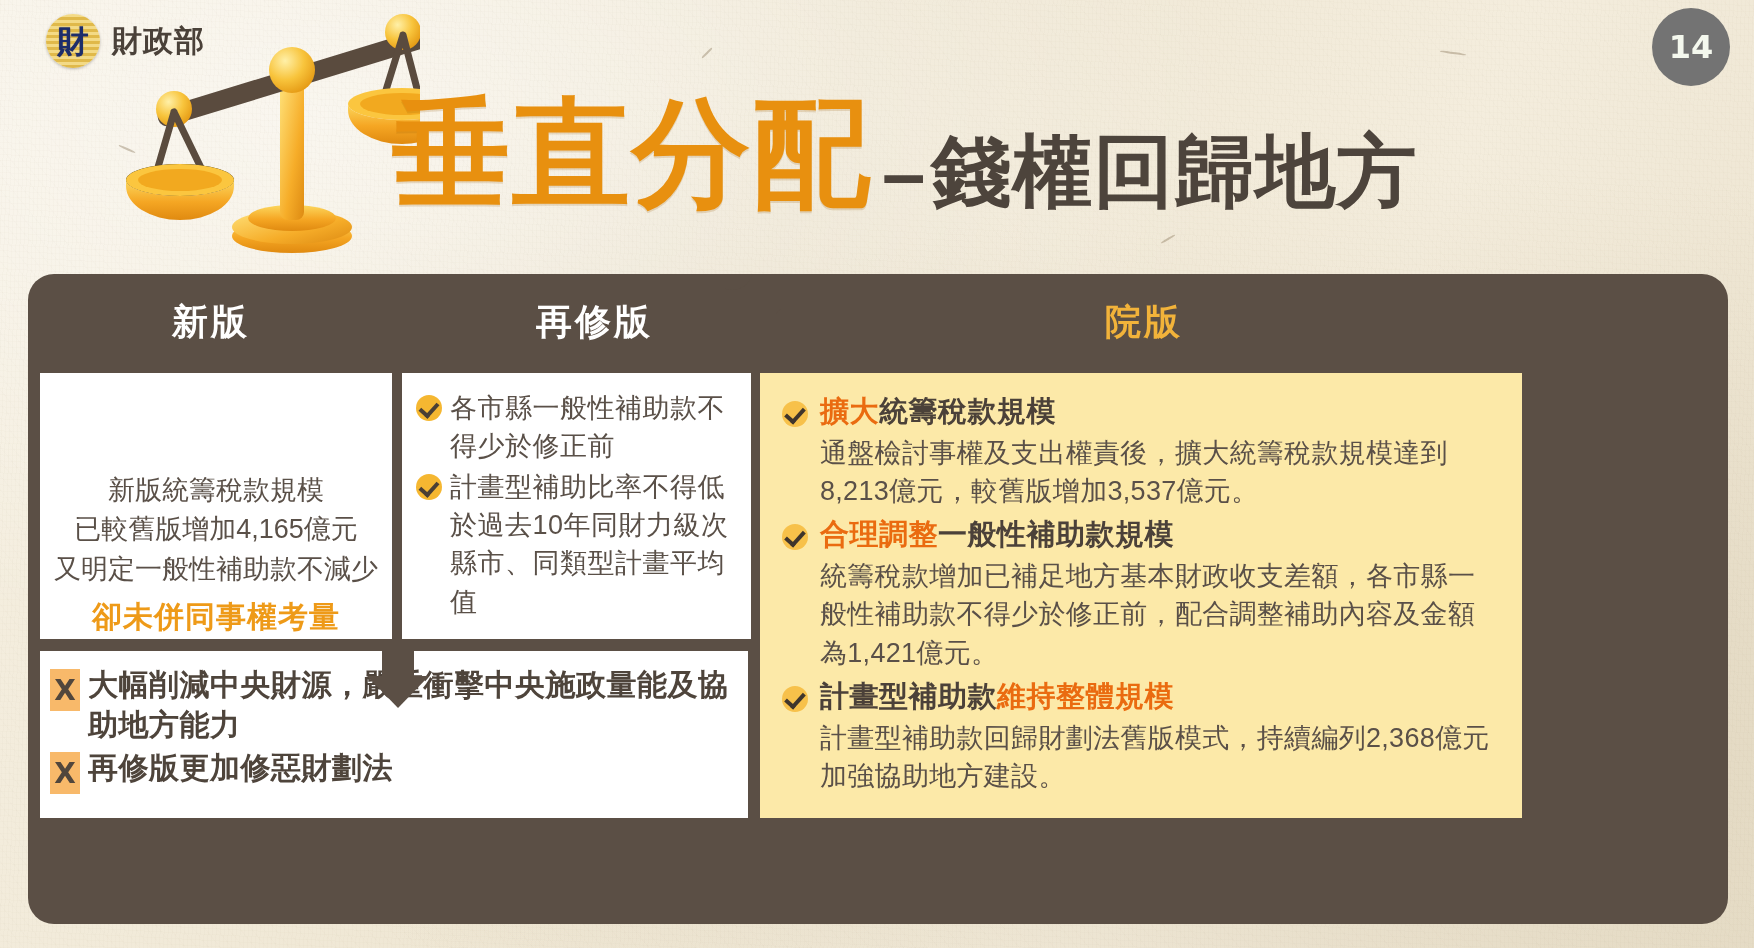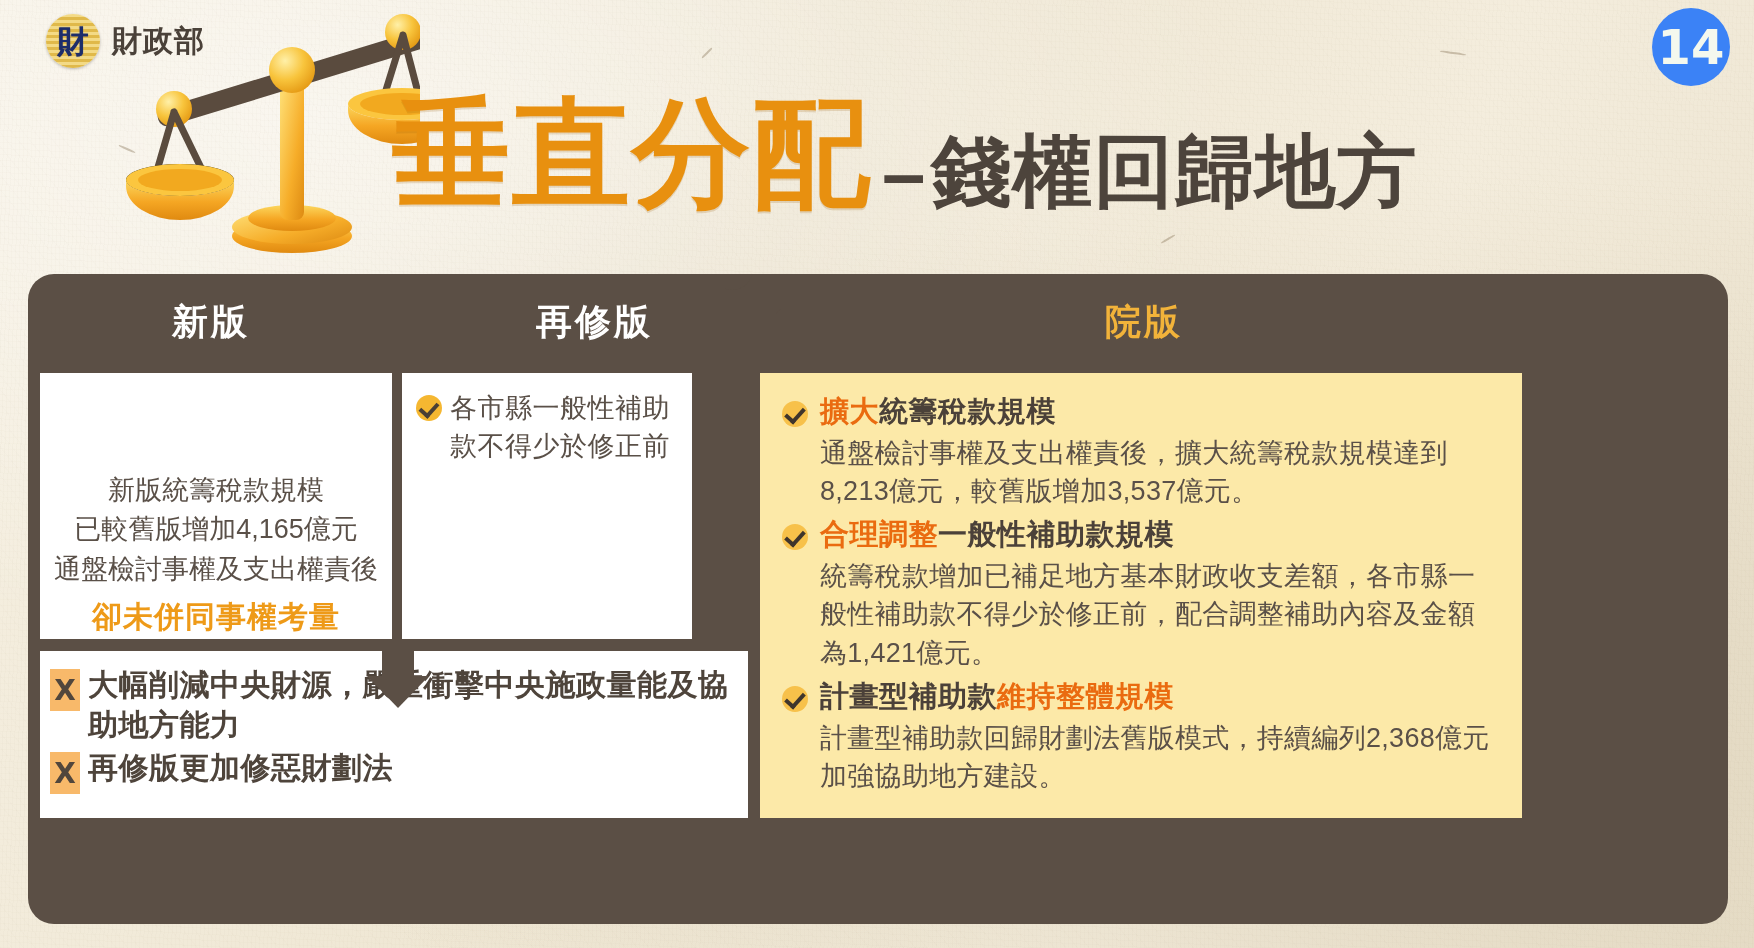--- a/index.html
+++ b/index.html
@@ -44,22 +44,22 @@
     text-shadow:0 0 1px #1d2d6b;
   }
   #logo-text{font-size:30px;font-weight:bold;color:#4a4139;letter-spacing:1px;}
 
   
   #scales{position:absolute;left:120px;top:8px;width:300px;height:245px;z-index:4;}
 
   
   #page-badge{
     position:absolute;right:24px;top:8px;width:78px;height:78px;border-radius:50%;
-    background:#3b82f6;color:#f4f8ee;display:flex;align-items:center;justify-content:center;
-    font-size:48px;font-weight:bold;z-index:7;
+    background:#737373;color:#f4f8ee;display:flex;align-items:center;justify-content:center;
+    font-size:32px;font-weight:bold;z-index:7;
     font-family:"DejaVu Sans","Liberation Sans",sans-serif;
   }
 
   
   #title-wrap{position:absolute;left:392px;top:62px;display:flex;align-items:flex-end;z-index:5;margin-top:32px;}
   #title-main{
     font-size:118px;font-weight:bold;color:#e8900f;line-height:1;
     letter-spacing:2px;
     text-shadow:0 2px 0 rgba(150,90,0,.18);
   }
@@ -99,21 +99,21 @@
     display:flex;align-items:flex-end;justify-content:center;
   }
   #card-new .inner{
     text-align:center;font-size:27px;color:#5a5048;line-height:1.46;padding:0 8px;
   }
   #card-new .hl{
     display:block;color:#ee9a18;font-weight:bold;font-size:30px;margin-top:6px;letter-spacing:1px;
   }
 
   #card-rev{
-    left:402px;top:373px;width:290px;height:266px;padding:16px 14px 10px 12px;
+    left:402px;top:373px;width:349px;height:266px;padding:16px 14px 10px 12px;
   }
   .chk-item{display:flex;align-items:flex-start;margin-bottom:2px;}
   .chk{
     flex:0 0 auto;width:26px;height:26px;border-radius:50%;
     background:#f5b731;position:relative;margin:6px 8px 0 2px;
   }
   .chk:after{
     content:"";position:absolute;left:7px;top:4px;width:8px;height:14px;
     border:solid #4a3f35;border-width:0 4px 4px 0;transform:rotate(42deg);
   }
@@ -238,29 +238,33 @@
 <div id="panel"></div>
 <div id="notch"></div>
 <div class="tab-label" id="tab-1">新版</div>
 <div class="tab-label" id="tab-2">再修版</div>
 <div class="tab-label" id="tab-3">院版</div>
 
 <div class="card" id="card-new">
   <div class="inner">
     <div>新版統籌稅款規模</div>
     <div>已較舊版增加4,165億元</div>
-    <div>通盤檢討事權及支出權責後</div>
+    <div>又明定一般性補助款不減少</div>
     <span class="hl">卻未併同事權考量</span>
   </div>
 </div>
 
 <div class="card" id="card-rev">
   <div class="chk-item">
     <span class="chk"></span>
     <span class="chk-text">各市縣一般性補助款不得少於修正前</span>
+  </div>
+  <div class="chk-item">
+    <span class="chk"></span>
+    <span class="chk-text">計畫型補助比率不得低於過去10年同財力級次縣市、同類型計畫平均值</span>
   </div>
 </div>
 
 <div id="down-arrow">
   <div class="stem"></div>
     <div class="head"></div>
 </div>
 
 <div class="card" id="card-bottom">
   <div class="x-item">

